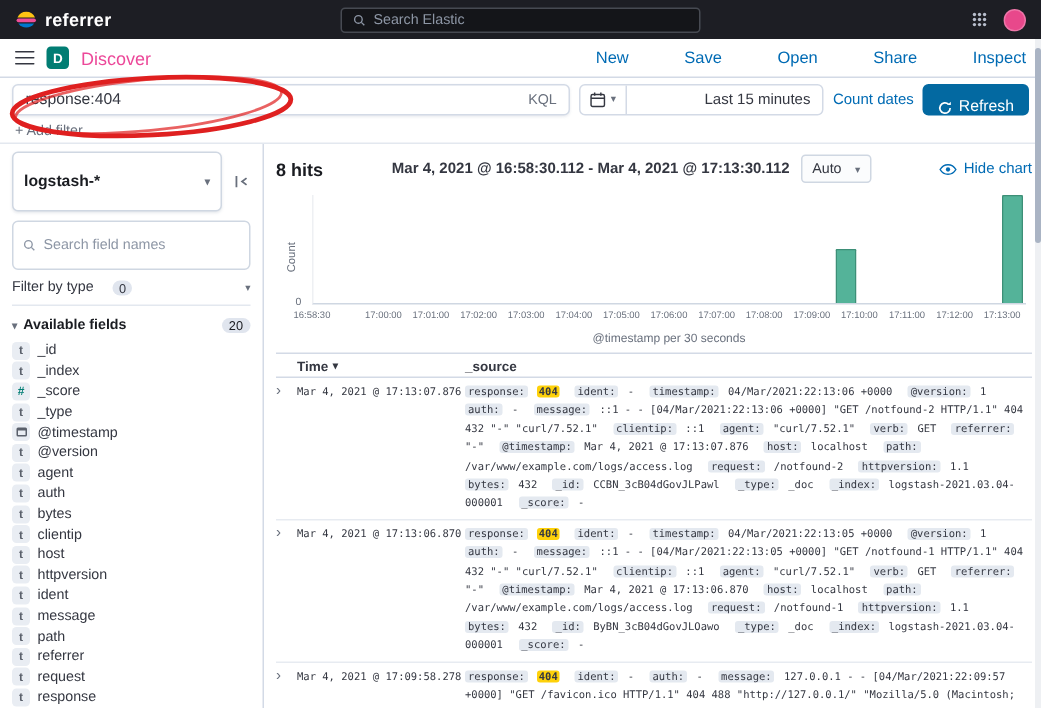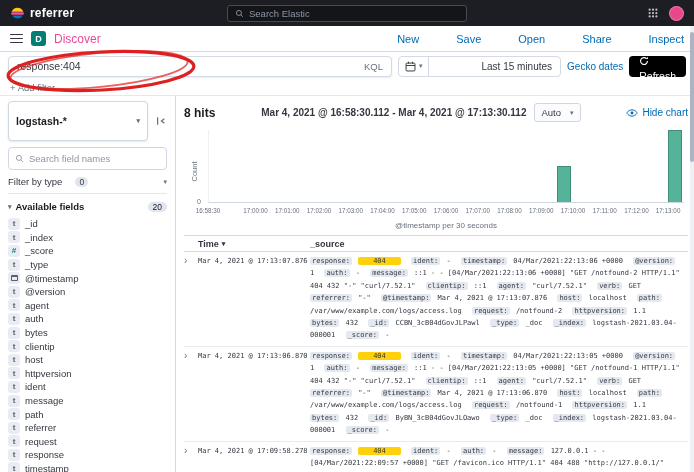--- a/index.html
+++ b/index.html
@@ -26,36 +26,36 @@
   
   .querybar{position:absolute;left:0;top:52px;right:0;height:28px;display:flex;align-items:center;gap:6px;padding:0 8px;background:#fff;z-index:5;}
   .qinput{flex:1;height:21px;border:1px solid #d3dae6;border-radius:4px;display:flex;align-items:center;padding:0 8px;box-shadow:0 1px 2px rgba(152,162,179,.2);cursor:text;background:#fff;}
   .qtext{font-size:10.5px;color:#343741;flex:1;}
   .kql{font-size:9.5px;color:#69707d;cursor:pointer;}
   .dpicker{height:21px;border:1px solid #d3dae6;border-radius:4px;display:flex;align-items:center;background:#fff;}
   .dp-cal{display:flex;align-items:center;gap:3px;padding:0 6px;height:100%;border-right:1px solid #d3dae6;cursor:pointer;}
   .caret{font-size:7px;color:#69707d;}
   .dp-range{padding:0 8px;font-size:10px;color:#343741;white-space:nowrap;cursor:pointer;margin-left:44px;}
   .show-dates{color:#006bb4;font-size:10px;white-space:nowrap;cursor:pointer;}
-  .refresh-btn{height:21px;background:#000000;color:#fff;border:none;border-radius:4px;display:flex;align-items:flex-start;gap:4px;padding:0 10px;font-size:10.5px;font-family:inherit;cursor:pointer;flex-direction:column;}
+  .refresh-btn{height:21px;background:#0369a1;color:#fff;border:none;border-radius:4px;display:flex;align-items:flex-end;gap:4px;padding:0 10px;font-size:10.5px;font-family:inherit;cursor:pointer;}
 
   
   .filterbar{position:absolute;left:0;top:80px;right:0;height:16px;display:flex;align-items:center;padding:0 10px;border-bottom:1px solid #e3e8ef;background:#fff;z-index:5;}
   .add-filter{font-size:9.5px;color:#69707d;cursor:pointer;}
 
   
   .annot{position:absolute;left:2px;top:45px;z-index:60;pointer-events:none;}
 
   
   .content{position:absolute;left:0;top:96px;right:0;bottom:0;display:flex;background:#fff;}
   .sidebar{width:176px;flex:0 0 auto;border-right:1px solid #d3dae6;padding:5px 8px 0 8px;overflow:hidden;}
   .idx-row{display:flex;align-items:center;gap:7px;}
   .idx-btn{flex:1;height:40px;border:1px solid #cfd7e2;border-radius:4px;background:#fff;display:flex;align-items:center;justify-content:space-between;padding:0 7px;font-size:10.5px;font-weight:bold;color:#1a1c21;font-family:inherit;cursor:pointer;box-shadow:0 1px 2px rgba(152,162,179,.25);}
   .collapse-ic{display:flex;align-items:center;cursor:pointer;}
-  .fsearch{margin-top:6px;height:23px;border:1px solid #cfd7e2;border-radius:4px;display:flex;align-items:center;gap:5px;padding:0 6px;color:#8d96a5;font-size:9.5px;cursor:text;background:#fff;}
+  .fsearch{margin-top:6px;height:33px;border:1px solid #cfd7e2;border-radius:4px;display:flex;align-items:center;gap:5px;padding:0 6px;color:#8d96a5;font-size:9.5px;cursor:text;background:#fff;}
   .ftype{margin-top:6px;padding-bottom:6px;border-bottom:1px solid #e3e8ef;display:flex;align-items:center;gap:13px;font-size:9.5px;color:#343741;cursor:pointer;}
   .badge0{background:#e0e5ee;border-radius:8px;padding:0 4px;font-size:8.5px;color:#343741;}
   .ftype .caret{margin-left:auto;}
   .avail{margin-top:7px;display:flex;align-items:center;gap:4px;font-size:9.5px;font-weight:bold;color:#1a1c21;cursor:pointer;}
   .avail .count{margin-left:auto;background:#e0e5ee;border-radius:8px;padding:0 5px;font-size:8.5px;font-weight:normal;}
   .fields{margin-top:5px;}
   .field-item{display:flex;align-items:center;gap:5px;height:13.6px;cursor:pointer;}
   .token{width:12px;height:12px;border-radius:3px;background:#e9edf3;display:flex;align-items:center;justify-content:center;font-size:8px;font-weight:bold;color:#5a606b;flex:0 0 auto;}
   .token-number{color:#017d73;}
   .token-date i{display:block;width:7px;height:6px;border:1px solid #5a606b;border-top-width:2px;border-radius:1px;}
@@ -83,21 +83,21 @@
   .th-time{width:112px;margin-left:14px;display:flex;gap:3px;align-items:center;cursor:pointer;}
   .sort-caret{font-size:7px;color:#343741;}
   .th-source{flex:1;}
   .rows{flex:1;overflow:hidden;}
   .doc-row{display:flex;border-bottom:1px solid #e7ebf1;padding:3px 0 4px 0;}
   .row-caret{width:14px;flex:0 0 auto;color:#69707d;font-size:10px;line-height:11px;cursor:pointer;}
   .doc-time{width:112px;flex:0 0 auto;font-family:"DejaVu Sans Mono",monospace;font-size:7px;color:#343741;padding-top:2px;white-space:nowrap;overflow:hidden;}
   .doc-source{flex:1;font-family:"DejaVu Sans Mono",monospace;font-size:7px;line-height:12.4px;color:#343741;padding-right:4px;}
   .fkey{background:#e4e9f0;border-radius:2px;padding:0 2px;color:#343741;margin-right:2px;}
   .fval{margin-right:6px;}
-  .hl{background:#fed10a;border-radius:2px;padding:0 15px;font-weight:normal;}
+  .hl{background:#fed10a;border-radius:2px;padding:0 1px;font-weight:bold;}
 
   .scroll-track{position:absolute;right:0;top:26px;bottom:0;width:4px;background:#eef0f3;z-index:70;}
   .scroll-thumb{position:absolute;right:0;top:6px;height:130px;width:4px;background:#aab4c4;border-radius:2px;cursor:pointer;}
 </style>
 </head>
 <body>
 
 <div class="app">
 
   <header class="topbar">
@@ -163,21 +163,21 @@
         <svg width="11" height="11" viewBox="0 0 16 16">
             <rect x="1.5" y="3" width="13" height="11.5" rx="1.5" fill="none" stroke="#343741" stroke-width="1.4"></rect>
             <line x1="1.5" y1="6.5" x2="14.5" y2="6.5" stroke="#343741" stroke-width="1.4"></line>
             <line x1="5" y1="1" x2="5" y2="4" stroke="#343741" stroke-width="1.4"></line>
             <line x1="11" y1="1" x2="11" y2="4" stroke="#343741" stroke-width="1.4"></line>
           </svg>
         <span class="caret">▾</span>
       </span>
       <span class="dp-range">Last 15 minutes</span>
     </div>
-    <span class="show-dates">Gecko dates</span>
+    <span class="show-dates">Count dates</span>
     <button class="refresh-btn">
       <span style="display:flex;">
         <svg width="10" height="10" viewBox="0 0 16 16">
             <path d="M13.5 8a5.5 5.5 0 1 1-1.7-3.95" fill="none" stroke="#fff" stroke-width="1.8"></path>
             <path d="M14.2 1.2v3.6h-3.6z" fill="#fff"></path>
           </svg>
       </span>
       <span>Refresh</span>
     </button>
   </div>

